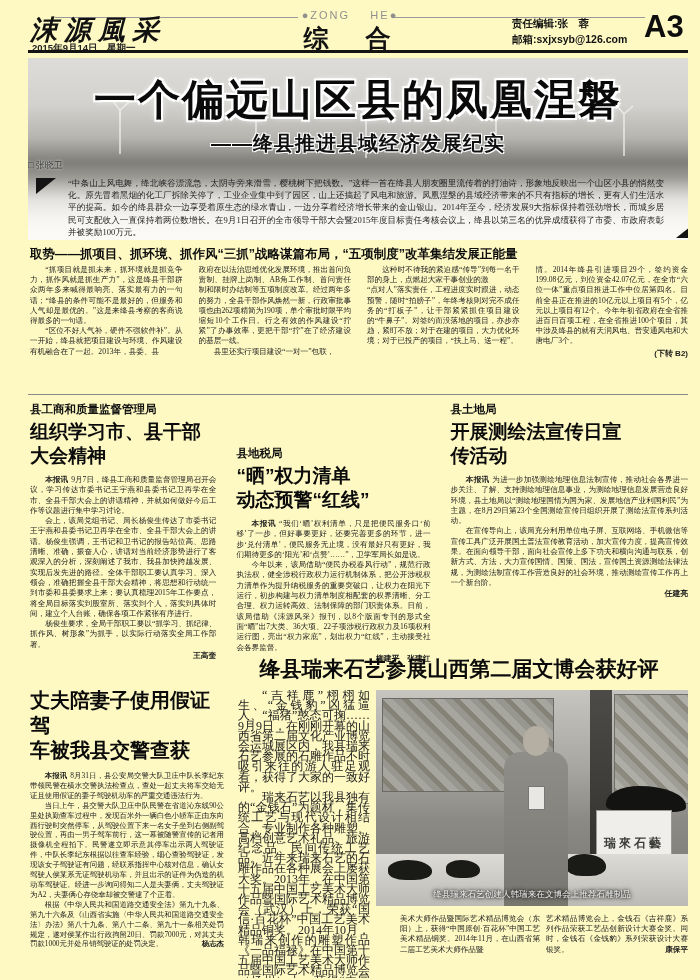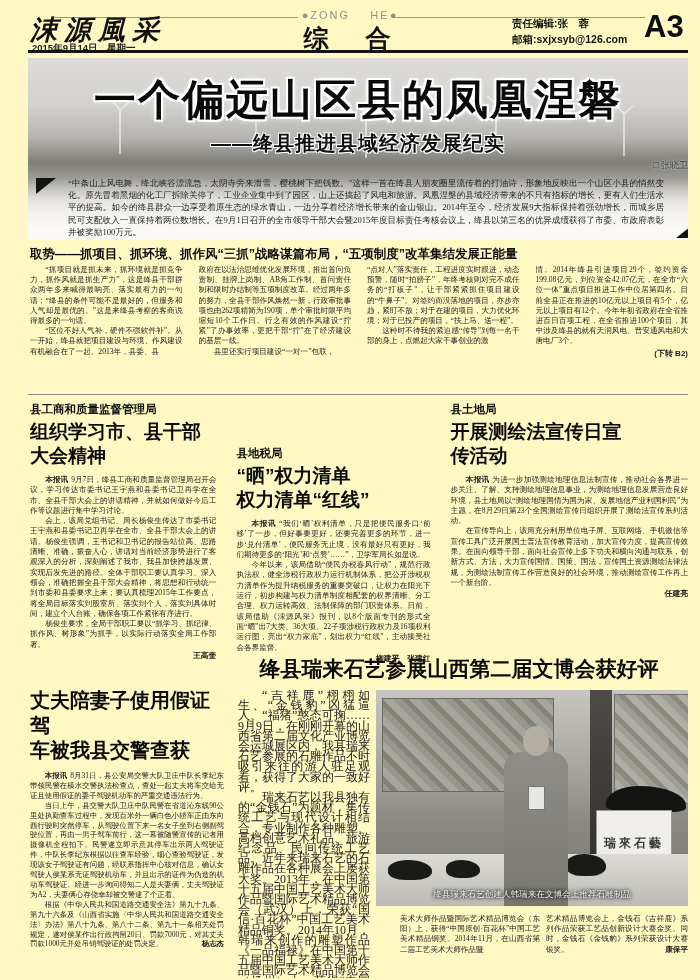--- a/index.html
+++ b/index.html
@@ -26,21 +26,21 @@
         background:linear-gradient(180deg,#dddcd8 0%,#d2d1cd 26%,#b5b4af 44%,#84837d 56%,#74736d 66%,#9b9a93 78%,#d9d8d3 90%,#f4f3ef 100%);}
   .hero::after{content:"";position:absolute;inset:0;
         background:linear-gradient(180deg,rgba(251,250,247,0) 58%,rgba(251,250,247,.75) 78%,rgba(251,250,247,.95) 96%);}
   .turbines{position:absolute;inset:0;}
   .lead-title{position:absolute;left:0;top:14px;width:100%;text-align:center;z-index:3;
         font-family:"Liberation Sans","DejaVu Sans",sans-serif;font-size:42px;font-weight:900;letter-spacing:2px;color:#0a0a0a;
         text-shadow:-2px -2px 0 #fff,2px -2px 0 #fff,-2px 2px 0 #fff,2px 2px 0 #fff,0 0 7px #fff;}
   .lead-sub{position:absolute;left:0;top:72px;width:100%;text-align:center;z-index:3;
         font-family:"Liberation Sans","DejaVu Sans",sans-serif;font-size:20px;font-weight:900;letter-spacing:1px;color:#101010;
         text-shadow:-1px -1px 0 #fff,1px -1px 0 #fff,-1px 1px 0 #fff,1px 1px 0 #fff;}
-  .lead-byl{position:absolute;left:0;top:101px;width:100%;text-align:right;z-index:3;
+  .lead-byl{position:absolute;left:0;top:101px;width:100%;text-align:left;z-index:3;
         font-size:9px;color:#3a3a3a;text-shadow:0 0 3px #fff;}
   .lead-intro{position:absolute;left:40px;top:119px;width:596px;height:60px;overflow:hidden;z-index:3;
         font-size:8.6px;line-height:12.2px;text-align:justify;color:#242424;}
   .q{position:absolute;z-index:3;width:0;height:0;}
   .q-open{left:8px;top:120px;border-top:16px solid #141414;border-right:20px solid transparent;}
   .q-close{left:648px;top:168px;border-bottom:12px solid #141414;border-left:15px solid transparent;}
   .kicker{position:absolute;left:30px;top:246px;width:658px;font-size:12.5px;font-weight:900;
         font-family:"Liberation Sans","DejaVu Sans",sans-serif;color:#0d0d0d;}
   .leadcols{position:absolute;left:30px;top:265px;width:658px;height:124px;display:flex;gap:16px;overflow:hidden;}
   .leadcol{flex:1;font-size:7.6px;line-height:10.2px;text-align:justify;overflow:hidden;}
@@ -144,22 +144,22 @@
   <div class="leadcols">
     <div class="leadcol">
       <p class="para">“抓项目就是抓未来，抓环境就是抓竞争力，抓作风就是抓生产力”，这是绛县干部群众两年多来喊得最响亮、落实最有力的一句话；“绛县的条件可能不是最好的，但服务和人气却是最优的。”这是来绛县考察的客商说得最多的一句话。</p>
       <p class="para">“区位不好人气补，硬件不强软件补”。从一开始，绛县就把项目建设与环境、作风建设有机融合在了一起。2013年，县委、县</p>
     </div>
     <div class="leadcol">
       <p class="para" style="text-indent:0">政府在以法治思维优化发展环境，推出首问负责制、挂牌上岗制、AB角工作制、首问责任制和限时办结制等五项制度改革。经过两年多的努力，全县干部作风焕然一新，行政审批事项也由262项精简为190项，单个审批时限平均缩短10个工作日。行之有效的作风建设“拧紧”了办事效率，更把干部“拧”在了经济建设的基层一线。</p>
       <p class="para">县里还实行项目建设“一对一”包联，</p>
     </div>
     <div class="leadcol">
+      <p class="para">这种时不待我的紧迫感“传导”到每一名干部的身上，点燃起大家干事创业的激</p>
       <p class="para" style="text-indent:0">“点对人”落实责任，工程进度实时跟进，动态预警，随时“拍膀子”，年终考核则对完不成任务的“打板子”，让干部紧紧抓住项目建设的“牛鼻子”。对签约而没落地的项目，亦步亦趋，紧盯不放；对于在建的项目，大力优化环境；对于已投产的项目，“扶上马、送一程”。</p>
-      <p class="para">这种时不待我的紧迫感“传导”到每一名干部的身上，点燃起大家干事创业的激</p>
     </div>
     <div class="leadcol">
       <p class="para" style="text-indent:0">情。2014年绛县引进项目29个，签约资金199.08亿元，到位资金42.07亿元，在全市“六位一体”重点项目推进工作中位居第四名。目前全县正在推进的10亿元以上项目有5个，亿元以上项目有12个。今年年初省政府在全省推进百日百项工程，在全省推进100个项目，其中涉及绛县的就有天润风电、晋安通风电和大唐电厂3个。</p>
       <div class="turn">(下转 B2)</div>
     </div>
   </div>
 
   <div class="hairline"></div>
 
   <div class="midband">
@@ -173,21 +173,21 @@
         <p class="para"><b class="tag">本报讯</b><span>9月7日，绛县工商和质量监督管理局召开会议，学习传达市委书记王宇燕和县委书记卫再学在全市、全县干部大会上的讲话精神，并就如何做好今后工作等议题进行集中学习讨论。</span></p>
         <p class="para">会上，该局党组书记、局长杨俊生传达了市委书记王宇燕和县委书记卫再学在全市、全县干部大会上的讲话。杨俊生强调，王书记和卫书记的报告站位高、思路清晰、准确，振奋人心，讲话对当前经济形势进行了客观深入的分析，深刻阐述了我市、我县加快跨越发展、实现后发先进的路径。全体干部职工要认真学习、深入领会，准确把握全县干部大会精神，将思想和行动统一到市委和县委要求上来；要认真梳理2015年工作要点，将全局目标落实到股室所、落实到个人，落实到具体时间，建立个人台账，确保各项工作紧张有序进行。</p>
         <p class="para">杨俊生要求，全局干部职工要以“抓学习、抓纪律、抓作风、树形象”为抓手，以实际行动落实全局工作部署。</p>
         <div class="byl">王高奎</div>
       </div>
     </div>
     <div class="midcol-b">
       <div class="kicker2">县地税局</div>
       <div class="headline2">
         <span>“晒”权力清单</span><br>
-        <span>权力清单“红线”</span>
+        <span>动态预警“红线”</span>
       </div>
       <div class="body2">
         <p class="para"><b class="tag">本报讯</b><span>“我们‘晒’权利清单，只是把便民服务口‘前移’了一步，但好事要更好，还要完善更多的环节，进一步‘兑付清单’，便民服务无止境，没有最好只有更好，我们期待更多的‘阳光’和‘点赞’……”，卫学军局长如是说。</span></p>
         <p class="para">今年以来，该局借助“便民办税春风行动”，规范行政执法权，健全涉税行政权力运行机制体系，把公开涉税权力清单作为提升纳税服务的重要突破口，让权力在阳光下运行，初步构建与权力清单制度相配套的权界清晰、分工合理、权力运转高效、法制保障的部门职责体系。日前，该局借助《涑源风采》报刊，以8个版面专刊的形式全面“晒”出7大类、36大项、22子项涉税行政权力及16项权利运行图，亮出“权力家底”，划出权力“红线”，主动接受社会各界监督。</p>
         <div class="byl">柳建平　张建红</div>
       </div>
     </div>
     <div class="midcol-c">
       <div class="kicker2">县土地局</div>
       <div class="headline2">

